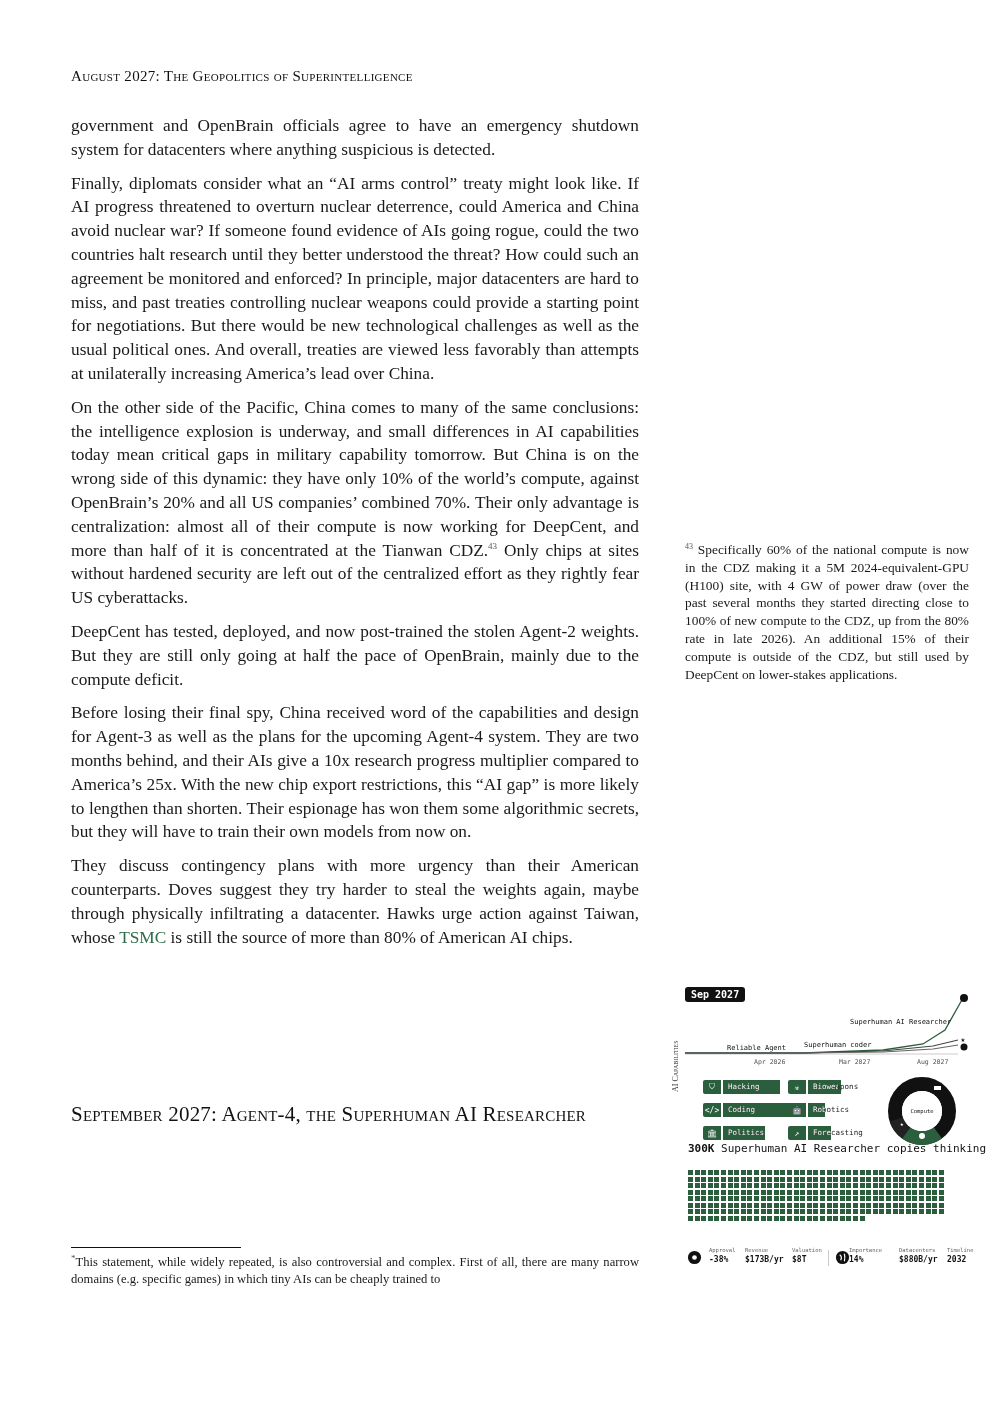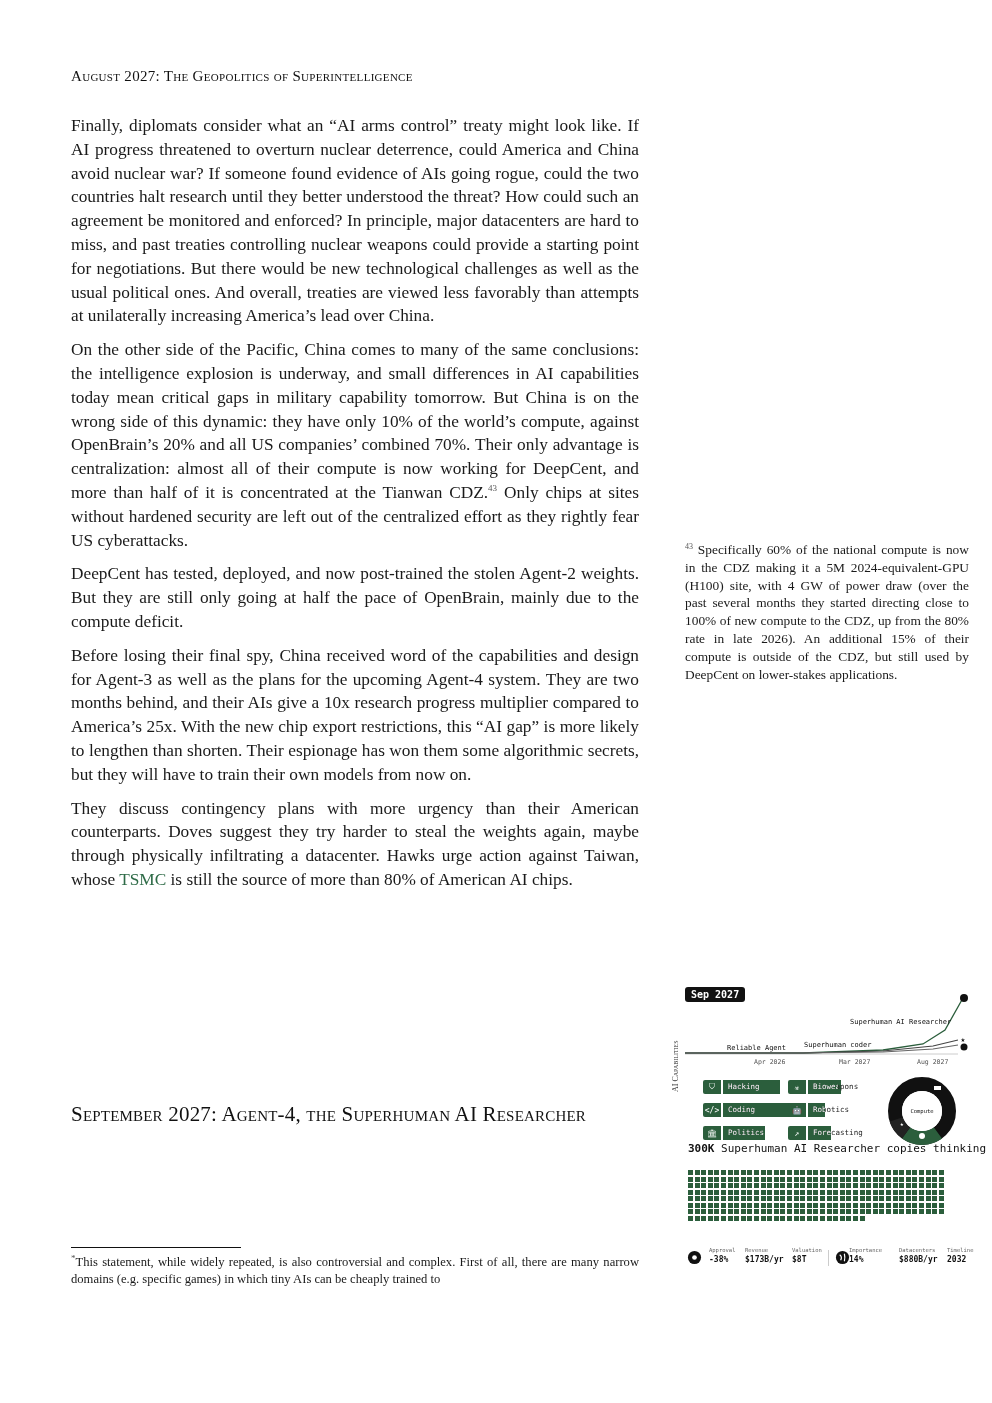--- a/index.html
+++ b/index.html
@@ -42,20 +42,21 @@
   .stat .v { font-size: 8px; color: #111; font-weight: bold; display: block; margin-top: 2px; }
   .stat-icon { position: absolute; top: 3px; width: 15px; height: 15px; }
   .stat-divider { position: absolute; left: 143px; top: 3px; width: 1px; height: 16px; background: #ccc; }
 </style>
 </head>
 <body>
 
 <div class="running-head">August 2027: The Geopolitics of Superintelligence</div>
 
 <div class="main">
+  <p class="first">government and OpenBrain officials agree to have an emergency shutdown system for datacenters where anything suspicious is detected.</p>
   <p>Finally, diplomats consider what an “AI arms control” treaty might look like. If AI progress threatened to overturn nuclear deterrence, could America and China avoid nuclear war? If someone found evidence of AIs going rogue, could the two countries halt research until they better understood the threat? How could such an agreement be monitored and enforced? In principle, major datacenters are hard to miss, and past treaties controlling nuclear weapons could provide a starting point for negotiations. But there would be new technological challenges as well as the usual political ones. And overall, treaties are viewed less favorably than attempts at unilaterally increasing America’s lead over China.</p>
   <p><span>On the other side of the Pacific, China comes to many of the same conclusions: the intelligence explosion is underway, and small differences in AI capabilities today mean critical gaps in military capability tomorrow. But China is on the wrong side of this dynamic: they have only 10% of the world’s compute, against OpenBrain’s 20% and all US companies’ combined 70%. Their only advantage is centralization: almost all of their compute is now working for DeepCent, and more than half of it is concentrated at the Tianwan CDZ.</span><span class="sup">43</span><span> Only chips at sites without hardened security are left out of the centralized effort as they rightly fear US cyberattacks.</span></p>
   <p>DeepCent has tested, deployed, and now post-trained the stolen Agent-2 weights. But they are still only going at half the pace of OpenBrain, mainly due to the compute deficit.</p>
   <p>Before losing their final spy, China received word of the capabilities and design for Agent-3 as well as the plans for the upcoming Agent-4 system. They are two months behind, and their AIs give a 10x research progress multiplier compared to America’s 25x. With the new chip export restrictions, this “AI gap” is more likely to lengthen than shorten. Their espionage has won them some algorithmic secrets, but they will have to train their own models from now on.</p>
   <p><span>They discuss contingency plans with more urgency than their American counterparts. Doves suggest they try harder to steal the weights again, maybe through physically infiltrating a datacenter. Hawks urge action against Taiwan, whose </span><span class="link">TSMC</span><span> is still the source of more than 80% of American AI chips.</span></p>
 </div>
 
 <div class="section-title">September 2027: Agent-4, the Superhuman AI Researcher</div>
 
 <div class="sec-body">

